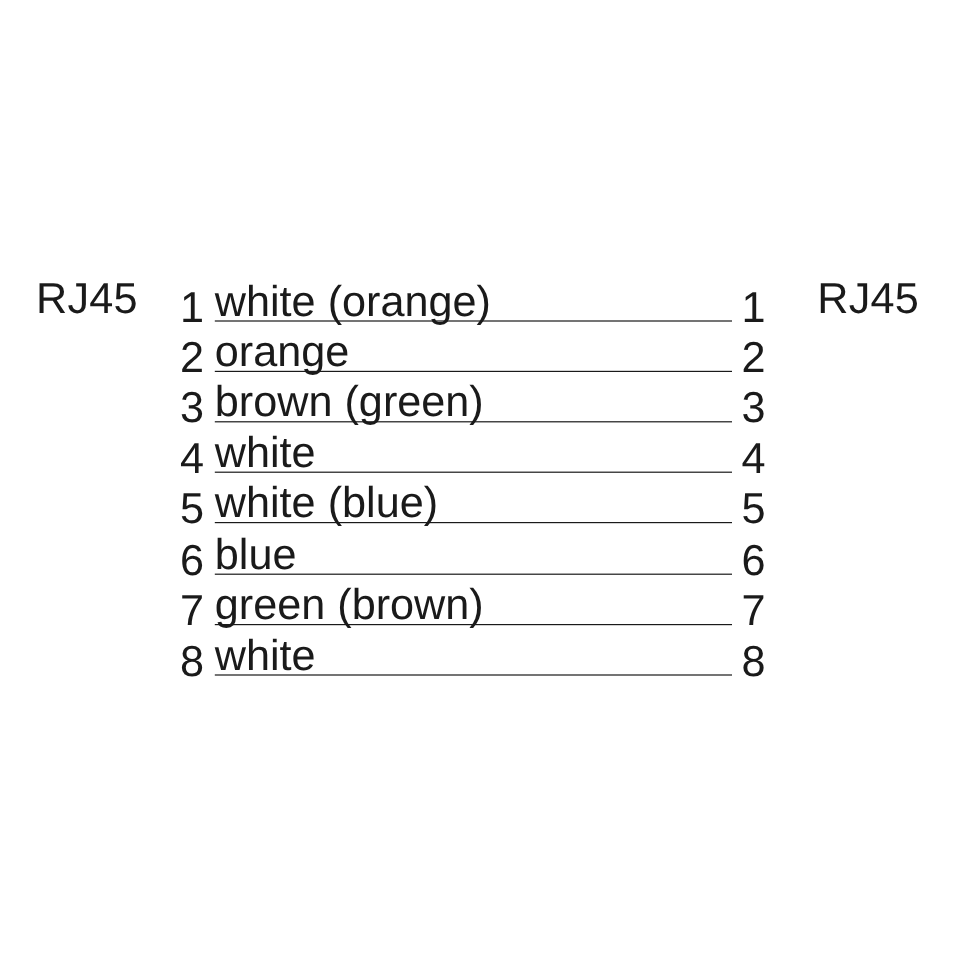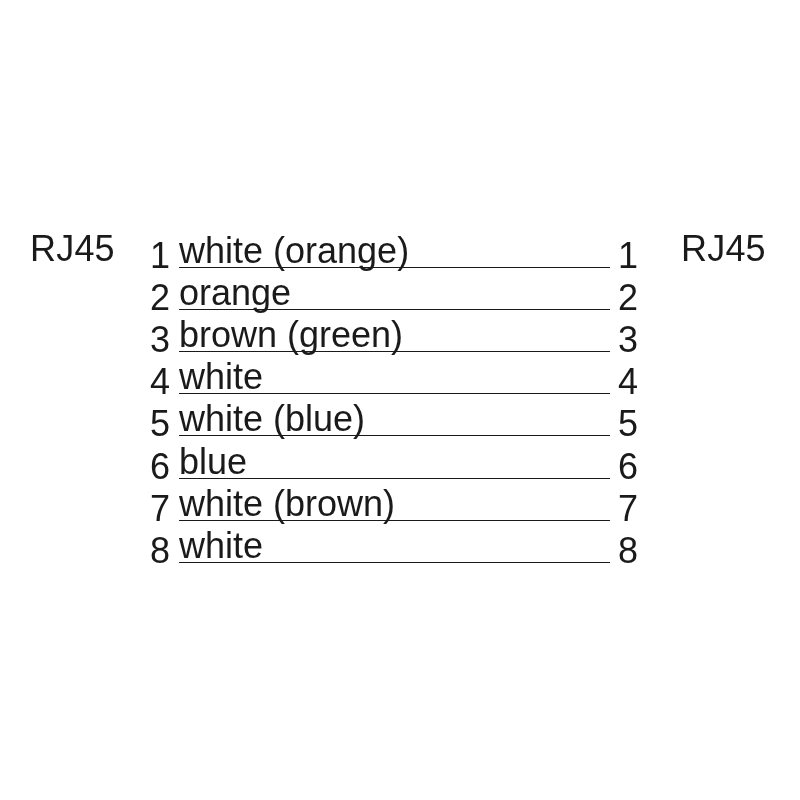--- a/index.html
+++ b/index.html
@@ -135,21 +135,21 @@
         <div class="pin-number left">5</div>
         <div class="pin-number right">5</div>
       </div>
       <div class="pin-row" style="top: 477.5px;">
         <div class="wire-label">blue</div>
         <div class="conductor"></div>
         <div class="pin-number left">6</div>
         <div class="pin-number right">6</div>
       </div>
       <div class="pin-row" style="top: 519.6px;">
-        <div class="wire-label">white (brown)</div>
+        <div class="wire-label">green (brown)</div>
         <div class="conductor"></div>
         <div class="pin-number left">7</div>
         <div class="pin-number right">7</div>
       </div>
       <div class="pin-row" style="top: 561.7px;">
         <div class="wire-label">white</div>
         <div class="conductor"></div>
         <div class="pin-number left">8</div>
         <div class="pin-number right">8</div>
       </div>

